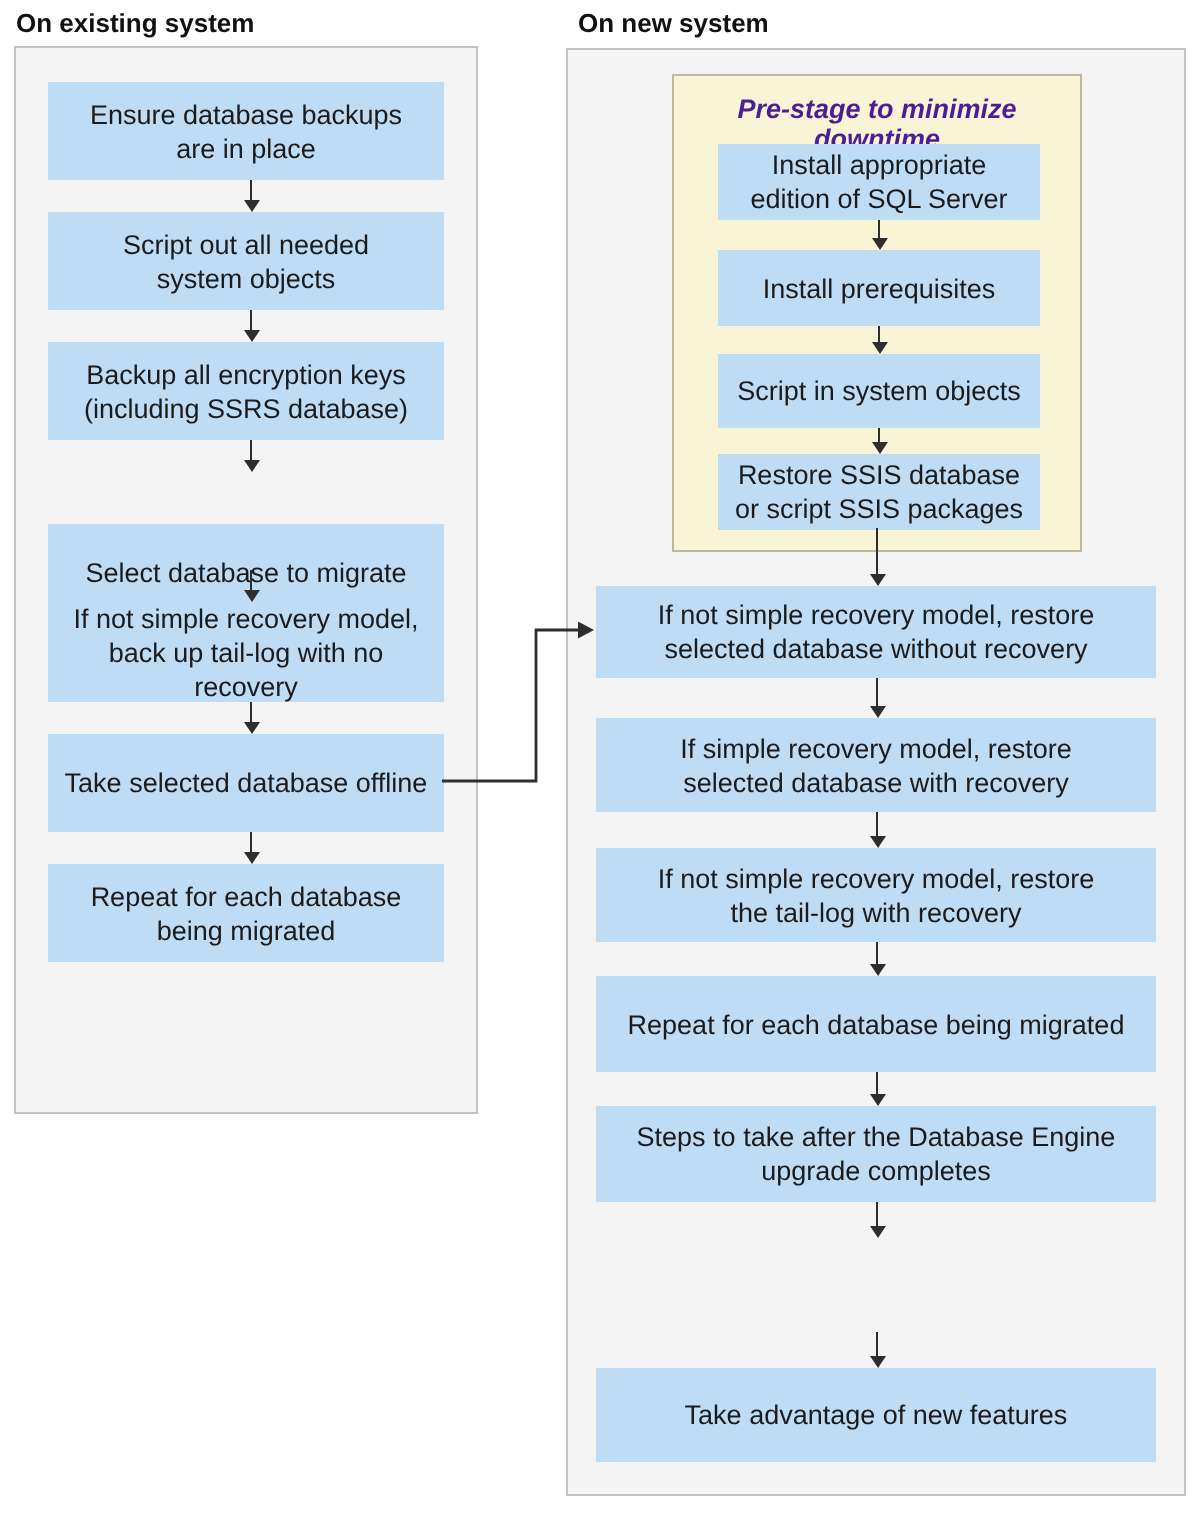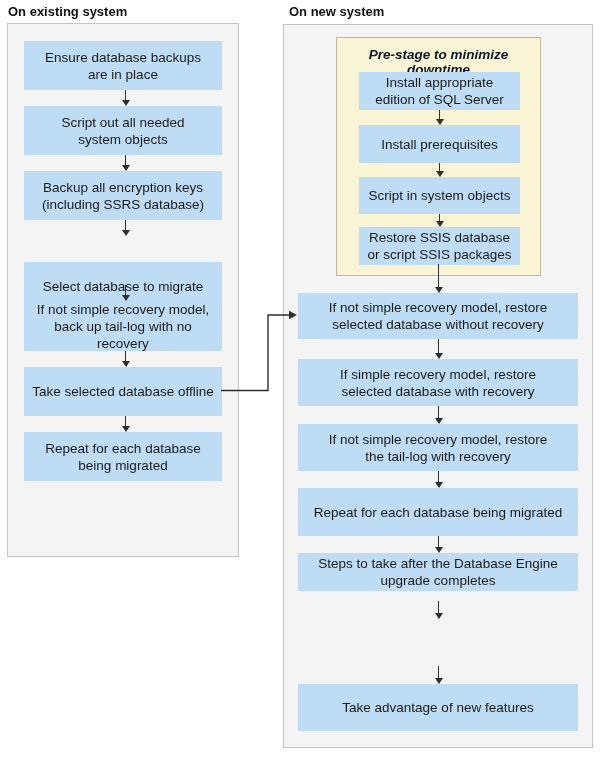--- a/index.html
+++ b/index.html
@@ -34,21 +34,21 @@
     border: 1px solid #bdb99e;
     box-sizing: border-box;
   }
   .prestage-title {
     position: absolute;
     left: 0; right: 0; top: 9px;
     text-align: center;
     font-size: 13.5px;
     font-weight: bold;
     font-style: italic;
-    color: #0f172a;
+    color: #4c1d95;
   }
   .box {
     position: absolute;
     background: #bedcf4;
     display: flex;
     align-items: center;
     justify-content: center;
     text-align: center;
     font-size: 13.5px;
     line-height: 17px;
@@ -65,21 +65,21 @@
   
   .ybox { left: 22px; width: 161px; height: 38px; font-size: 13.5px; }
   .y1 { top: 34px; }  .y2 { top: 87px; }
   .y3 { top: 139px; height: 37px; } .y4 { top: 189px; }
   
   .rbox { left: 14px; width: 280px; }
   .r1 { top: 268px; height: 46px; }
   .r2 { top: 334px; height: 47px; }
   .r3 { top: 399px; height: 47px; }
   .r4 { top: 463px; height: 48px; }
-  .r5 { top: 528px; height: 38px; }
+  .r5 { top: 528px; height: 48px; }
   .r6 { top: 594px; height: 47px; }
   .r7 { top: 659px; height: 47px; }
   
   .arrow-v {
     position: absolute;
     width: 9px;
     display: flex;
     flex-direction: column;
     align-items: center;
   }

